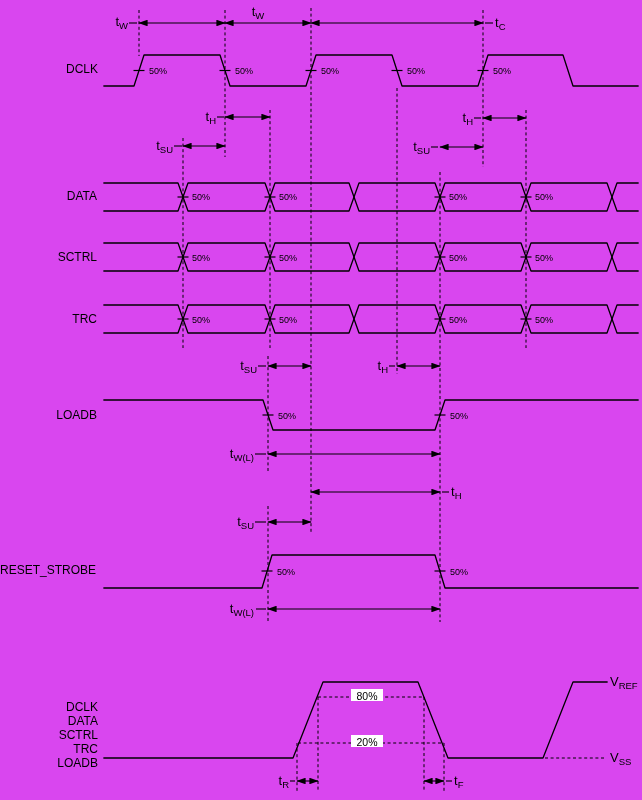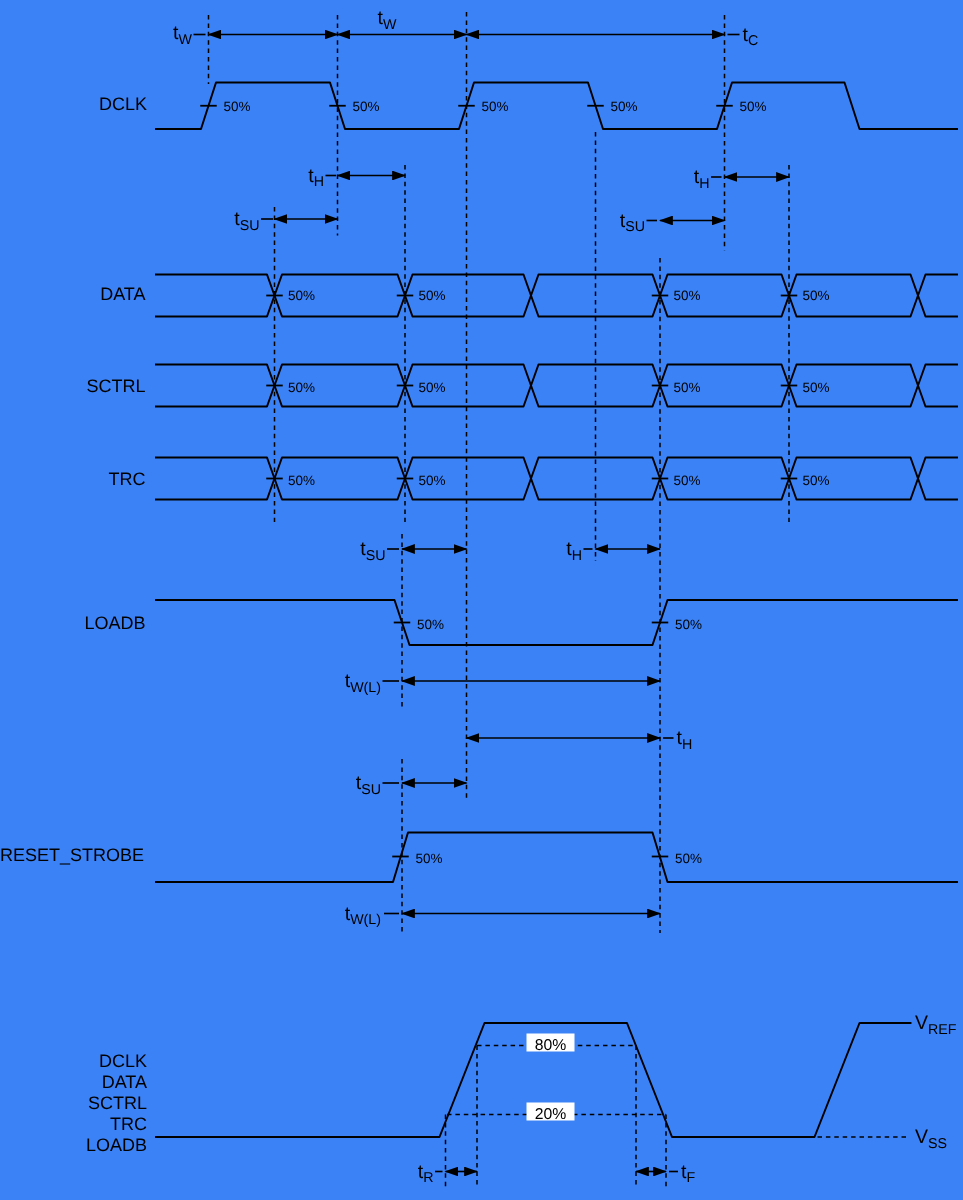--- a/index.html
+++ b/index.html
@@ -1,16 +1,16 @@
 <!DOCTYPE html>
 <html><head>
 <meta charset="utf-8">
 <style>
   html,body{margin:0;padding:0;background:#ffffff;}
-  .stage{position:relative;width:642px;height:800px;background:#3b82f6;overflow:hidden;}
+  .stage{position:relative;width:642px;height:800px;background:#d946ef;overflow:hidden;}
   svg{position:absolute;top:0;left:0;}
   .wave{fill:none;stroke:#000;stroke-width:1.3;stroke-linejoin:round;stroke-linecap:square;}
   .dash{fill:none;stroke:#000;stroke-width:1;stroke-dasharray:3 2.6;}
   .dim{stroke:#000;stroke-width:1.1;}
   .conn{stroke:#000;stroke-width:1.1;}
   .tick{stroke:#000;stroke-width:1.2;}
   text{fill:#000;font-family:"Liberation Sans","DejaVu Sans",sans-serif;}
   .sig{font-size:12px;}
   .pct{font-size:9px;}
   .tl{font-size:13px;}

